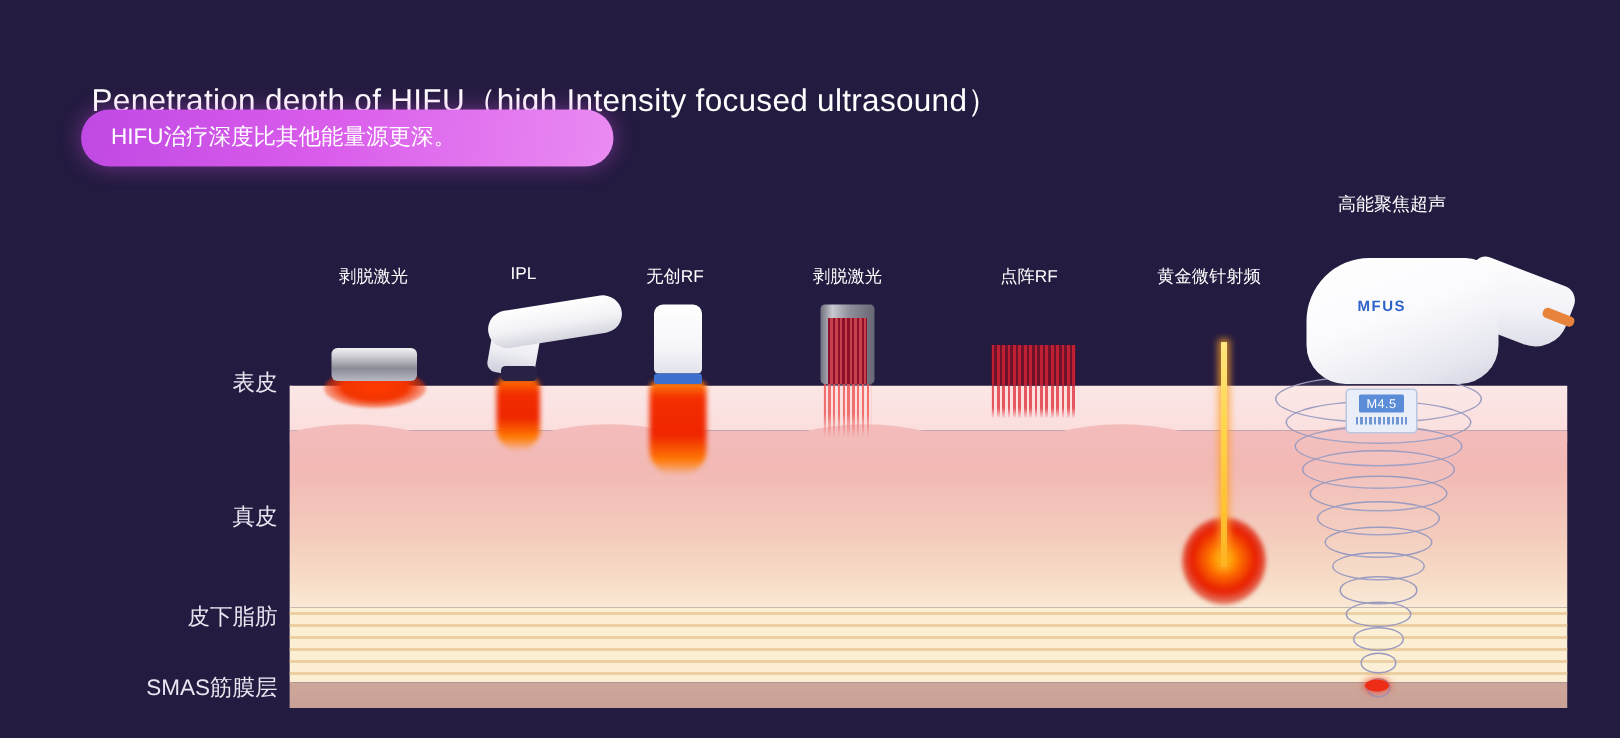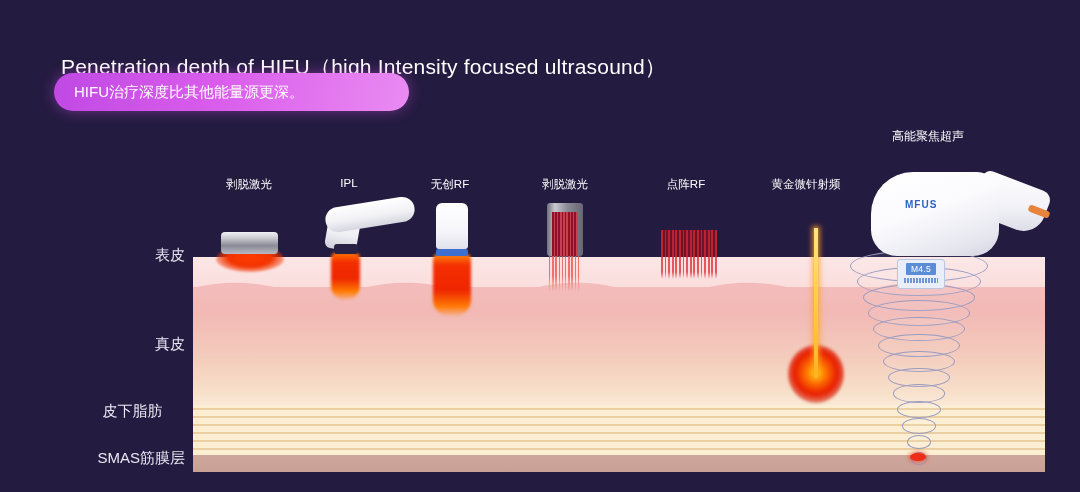--- a/index.html
+++ b/index.html
@@ -242,21 +242,21 @@
       <div class="fat-line" style="top:19px"></div>
       <div class="fat-line" style="top:27px"></div>
       <div class="fat-line" style="top:35px"></div>
       <div class="fat-line" style="top:43px"></div>
     </div>
     <div class="smas"></div>
   </div>
 
   <div class="layer-label" style="left:90px;top:246px;width:95px;">表皮</div>
   <div class="layer-label" style="left:90px;top:335px;width:95px;">真皮</div>
-  <div class="layer-label" style="left:80px;top:402px;width:105px;text-align:center;">皮下脂肪</div>
+  <div class="layer-label" style="left:80px;top:402px;width:105px;">皮下脂肪</div>
   <div class="layer-label" style="left:60px;top:449px;width:125px;">SMAS筋膜层</div>
 
   <div class="dev-label" style="left:249px;top:177px">剥脱激光</div>
   <div class="dev-label" style="left:349px;top:177px">IPL</div>
   <div class="dev-label" style="left:450px;top:177px">无创RF</div>
   <div class="dev-label" style="left:565px;top:177px">剥脱激光</div>
   <div class="dev-label" style="left:686px;top:177px">点阵RF</div>
   <div class="dev-label" style="left:806px;top:177px">黄金微针射频</div>
   <div class="dev-label hifu" style="left:928px;top:128px">高能聚焦超声</div>
 

